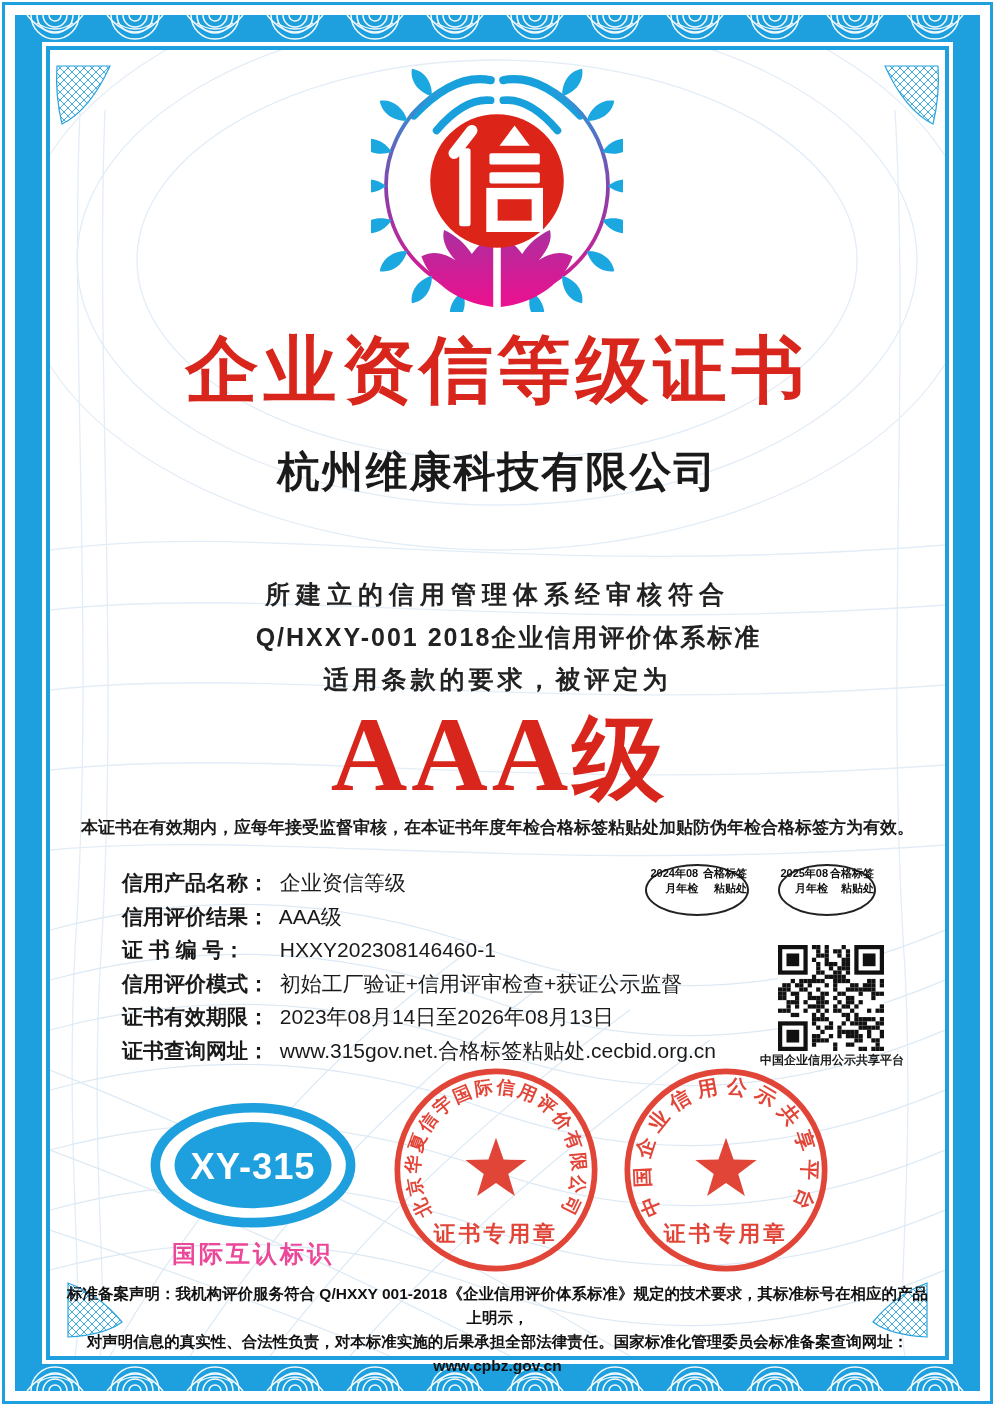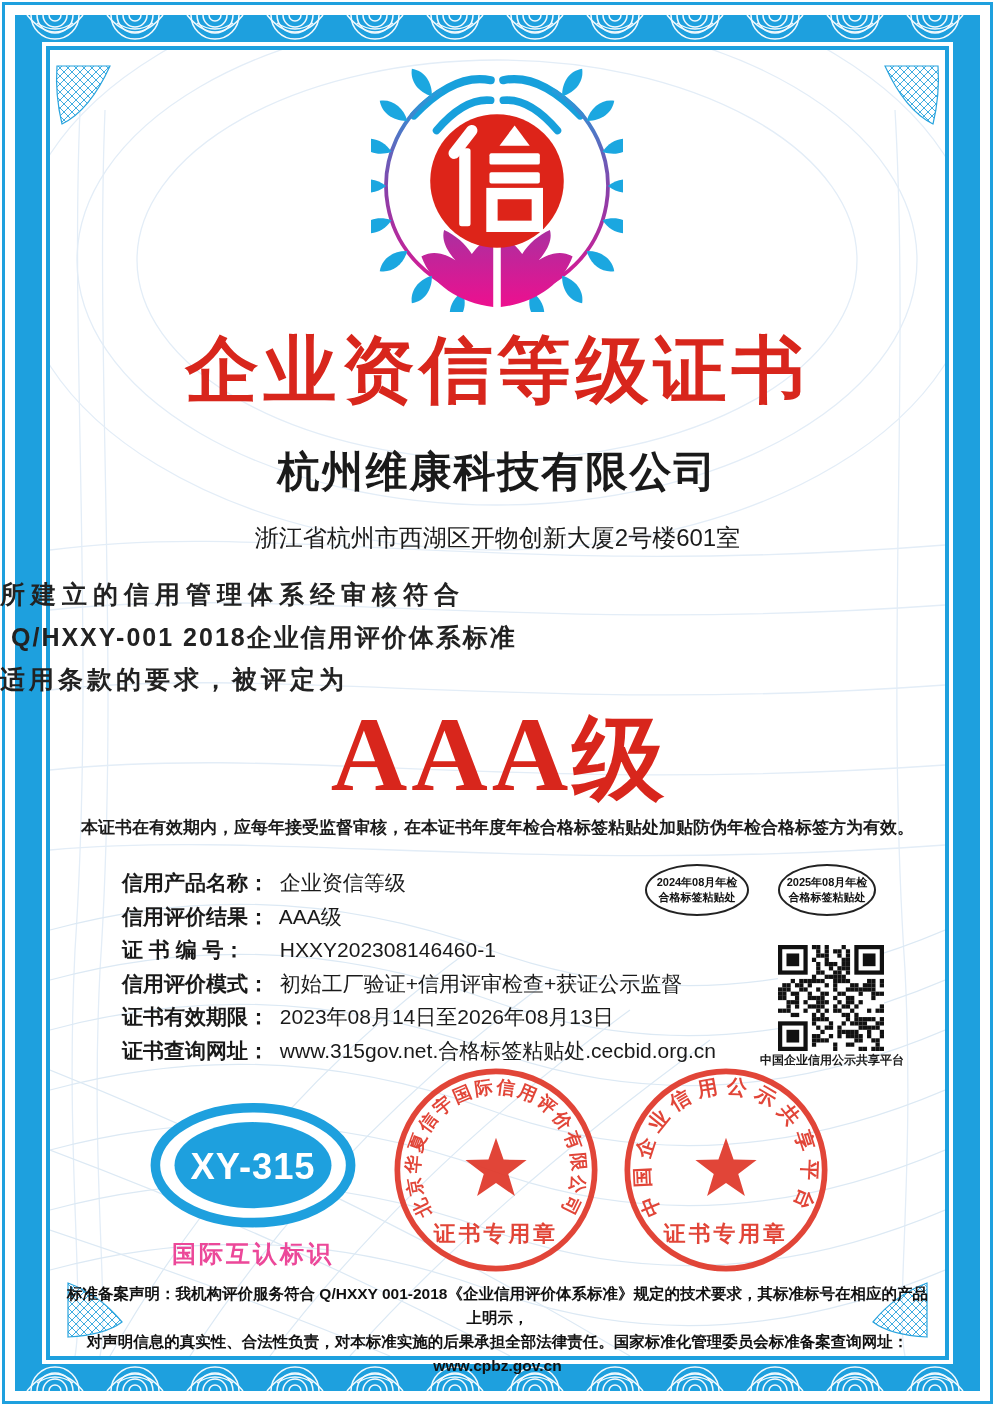--- a/index.html
+++ b/index.html
@@ -23,37 +23,37 @@
   .lace-top{top:15px;}
   .lace-bottom{top:1364px;transform:scaleY(-1);}
   
   .wm{left:50px;top:50px;width:895px;height:1306px;pointer-events:none;}
   
   .emblem{left:371px;top:60px;width:252px;height:252px;}
   .title{left:0;top:322px;width:995px;text-align:center;font-size:73px;font-weight:800;
          color:var(--red);letter-spacing:5px;}
   .company{left:0;top:444px;width:995px;text-align:center;font-size:42px;font-weight:700;letter-spacing:2px;}
   .address{left:0;top:522px;width:995px;text-align:center;font-size:24px;font-weight:500;}
-  .stmt{left:0;width:995px;text-align:left;font-size:25px;font-weight:600;color:#222;}
+  .stmt{left:0;width:995px;text-align:center;font-size:25px;font-weight:600;color:#222;}
   .stmt1{top:578px;letter-spacing:6px;}
   .stmt2{top:621px;letter-spacing:2px;padding-left:11px;}
   .stmt3{top:663px;letter-spacing:4px;}
   .grade{left:0;top:694px;width:995px;text-align:center;color:var(--red);
          font-family:"Liberation Serif","DejaVu Serif",serif;font-weight:700;}
   .grade .lat{font-size:106px;letter-spacing:4px;}
   .grade .suf{font-size:92px;}
   .note{left:70px;top:816px;width:855px;text-align:center;font-size:17px;font-weight:600;}
   .fields{left:122px;top:866px;width:560px;}
   .frow{height:33.5px;line-height:33.5px;font-size:21px;white-space:nowrap;}
   .flabel{display:inline-block;width:152px;font-weight:700;}
   .fvalue{font-weight:400;}
   
   .oval{border:2px solid #222;border-radius:50%;background:transparent;
-        text-align:center;font-size:11px;font-weight:600;line-height:15px;
-        display:flex;flex-direction:column;justify-content:center;color:#111;}
+        text-align:right;font-size:11px;font-weight:600;line-height:15px;
+        display:flex;flex-direction:row;justify-content:center;color:#111;}
   .oval1{left:645px;top:864px;width:100px;height:48px;}
   .oval2{left:778px;top:864px;width:94px;height:48px;}
   
   .qr{left:778px;top:945px;width:106px;height:106px;background:#fff;}
   .qr svg{width:100%;height:100%;}
   .qrcap{left:742px;top:1052px;width:180px;text-align:center;font-size:12px;font-weight:600;}
   
   .xy315{left:147px;top:1102px;width:212px;height:134px;}
   .xycap{left:147px;top:1238px;width:212px;text-align:center;font-size:24px;font-weight:600;color:#ec4899;letter-spacing:3px;}
   .seal{width:208px;height:216px;opacity:.94;}
@@ -178,21 +178,20 @@
       <rect x="70" y="70" width="9" height="62" rx="2"></rect>
       <polygon points="114,52 126,68 102,68"></polygon>
       <rect x="94" y="74" width="40" height="9" rx="1.5"></rect>
       <rect x="94" y="89" width="40" height="9" rx="1.5"></rect>
       <rect x="96" y="106" width="36" height="26" fill="none" stroke="#ffffff" stroke-width="9"></rect>
     </g>
   </svg>
 
   <div class="abs title">企业资信等级证书</div>
   <div class="abs company">杭州维康科技有限公司</div>
-  <div class="abs address">浙江省杭州市西湖区开物创新大厦2号楼601室</div>
 
   <div class="abs stmt stmt1">所建立的信用管理体系经审核符合</div>
   <div class="abs stmt stmt2">Q/HXXY-001 2018企业信用评价体系标准</div>
   <div class="abs stmt stmt3">适用条款的要求，被评定为</div>
 
   <div class="abs grade">
     <span class="lat">AAA</span><span class="suf">级</span>
   </div>
 
   <div class="abs note">本证书在有效期内，应每年接受监督审核，在本证书年度年检合格标签粘贴处加贴防伪年检合格标签方为有效。</div>

